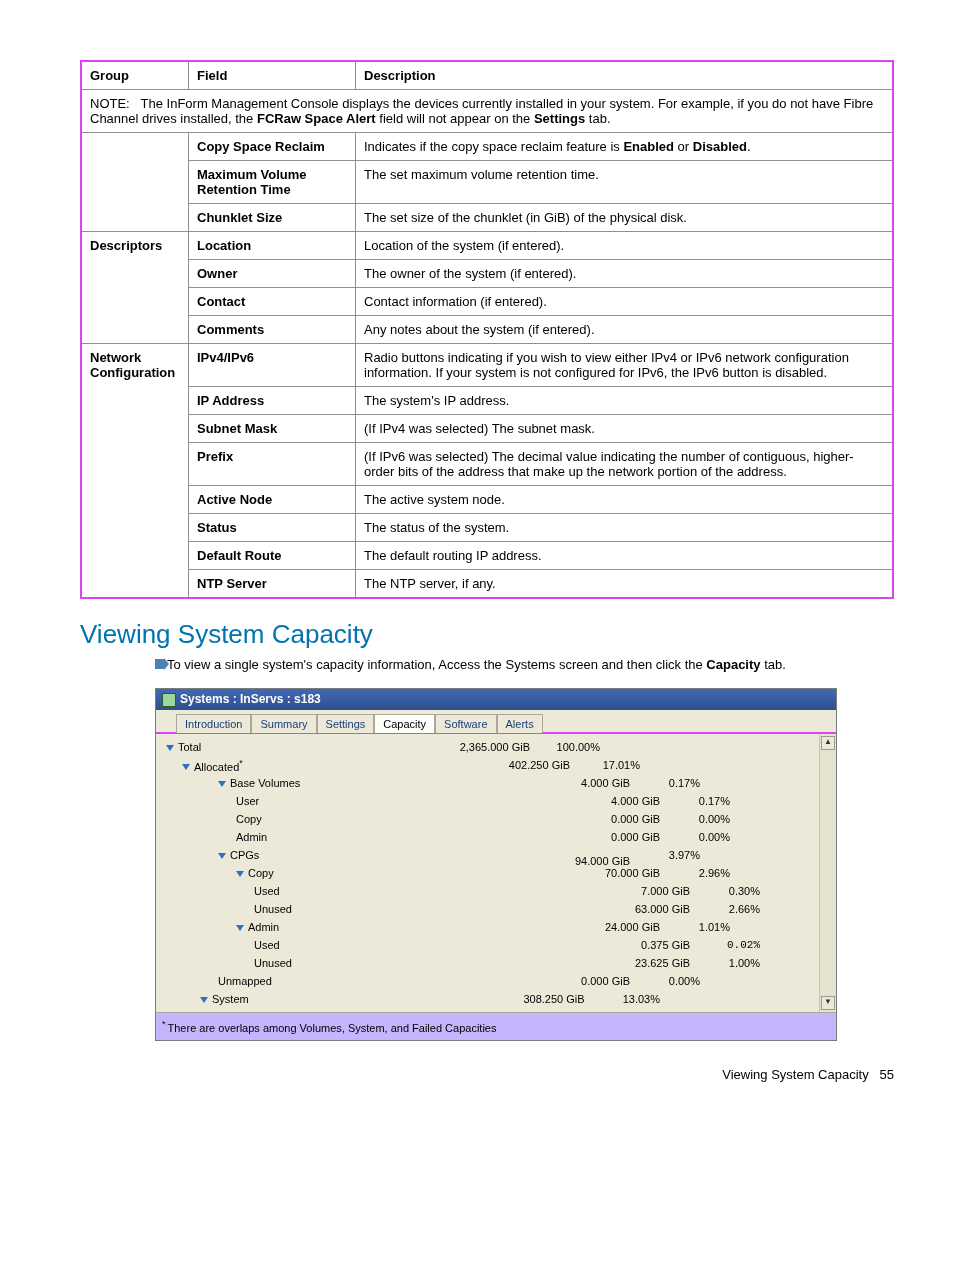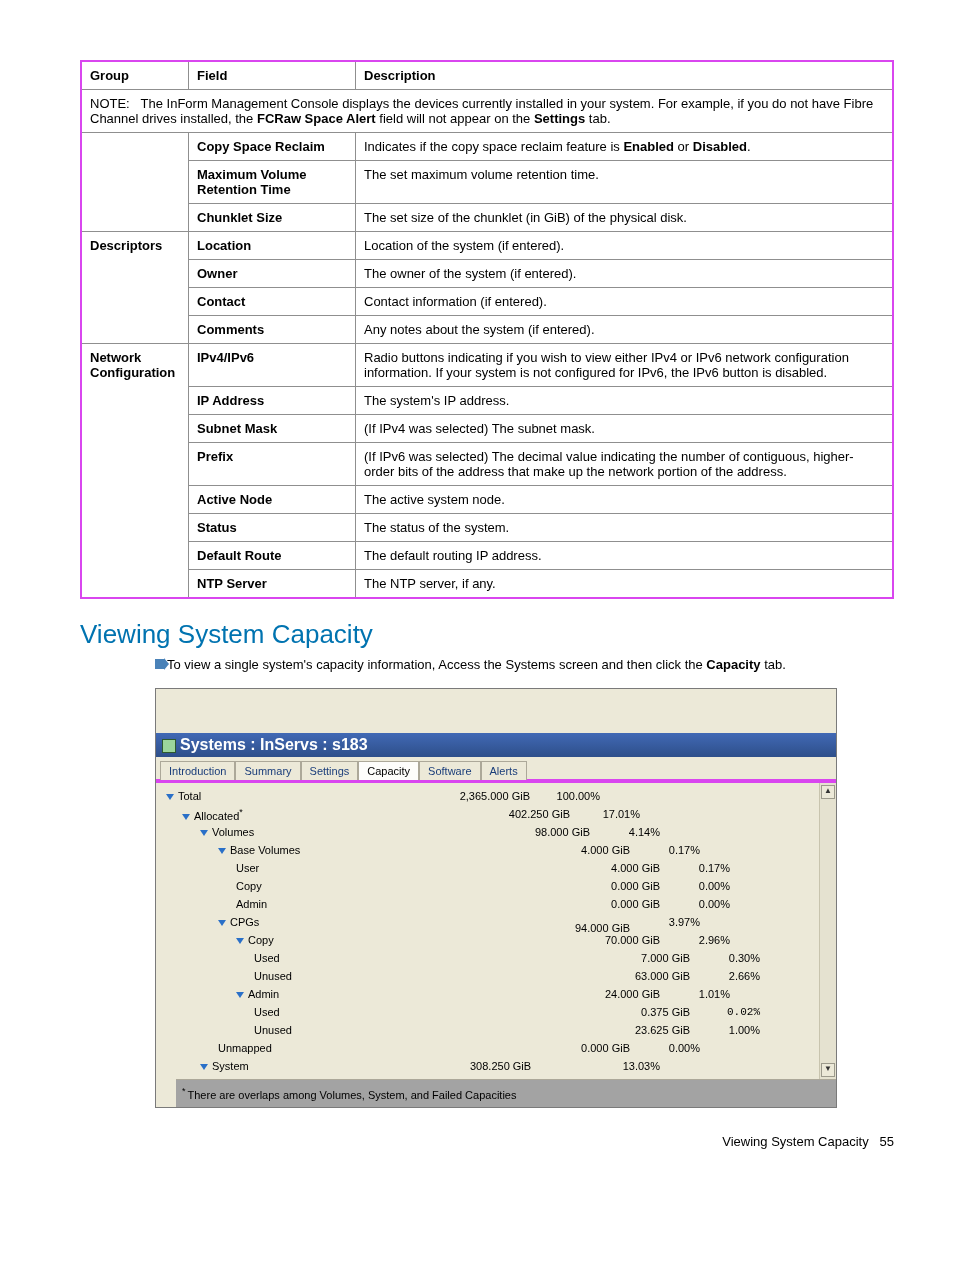--- a/index.html
+++ b/index.html
@@ -69,31 +69,30 @@
     font-family: Tahoma, Arial, sans-serif;
     font-size: 11px;
     background: #ece9d8;
   }
   .app-title {
     background: #3b5998;
     background: linear-gradient(#4169b5,#2e4f8a);
     color: #fff;
     font-weight: bold;
     padding: 3px 6px;
-    font-size: 16px;
-    margin-top: 44px;
+    font-size: 12px;
   }
   .app-title .ticon {
     display:inline-block;width:12px;height:12px;background:#9cd69c;border:1px solid #2e5a2e;margin-right:4px;vertical-align:middle;
   }
   .tabs {
     display:flex;
     background:#ece9d8;
-    padding: 3px 4px 0 4px;
-    border-bottom:4px solid #d946ef;
+    padding: 3px 4px 0 20px;
+    border-bottom:2px solid #d946ef;
   }
   .tab {
     padding:3px 8px;
     border:1px solid #aca899;
     border-bottom:none;
     background:#ece9d8;
     margin-right:0px;
     position:relative;
     top:1px;
     cursor:pointer;
@@ -147,22 +146,21 @@
     border-left:4px solid transparent;
     border-right:4px solid transparent;
     border-top:6px solid #2a70c8;
     margin-right:4px;
     vertical-align:middle;
   }
   .footnote {
     border-top:1px solid #aca899;
     padding:6px 6px;
     font-size:11px;
-    background:#a3a3a3;
-    margin-left:20px;
+    background:#c4b5fd;
   }
   .footnote .ast {vertical-align:super;font-size:9px;margin-right:2px;}
   .allocated-ast {vertical-align:super;font-size:9px;}
   .page-footer {
     text-align:right;
     font-size:13px;
     padding:26px 0 0 0;
   }
 </style>
 </head>
@@ -271,25 +269,20 @@
             <span class="label ind0"><span class="tri"></span><span>Total</span></span>
             <span style="position: absolute; left: 270px; width: 100px; text-align: right;">2,365.000 GiB</span>
             <span style="position: absolute; left: 370px; width: 70px; text-align: right;">100.00%</span>
           </div>
           <div class="row" style="position: relative;">
             <span class="label ind1"><span class="tri"></span><span>Allocated</span><span class="allocated-ast">*</span></span>
             <span style="position: absolute; left: 310px; width: 100px; text-align: right;">402.250 GiB</span>
             <span style="position: absolute; left: 410px; width: 70px; text-align: right;">17.01%</span>
           </div>
           <div class="row" style="position: relative;">
-            <span class="label ind2"><span class="tri"></span><span>Volumes</span></span>
-            <span style="position: absolute; left: 330px; width: 100px; text-align: right;">98.000 GiB</span>
-            <span style="position: absolute; left: 430px; width: 70px; text-align: right;">4.14%</span>
-          </div>
-          <div class="row" style="position: relative;">
             <span class="label ind3"><span class="tri"></span><span>Base Volumes</span></span>
             <span style="position: absolute; left: 370px; width: 100px; text-align: right;">4.000 GiB</span>
             <span style="position: absolute; left: 470px; width: 70px; text-align: right;">0.17%</span>
           </div>
           <div class="row" style="position: relative;">
             <span class="label ind4"><span>User</span></span>
             <span style="position: absolute; left: 400px; width: 100px; text-align: right;">4.000 GiB</span>
             <span style="position: absolute; left: 500px; width: 70px; text-align: right;">0.17%</span>
           </div>
           <div class="row" style="position: relative;">
@@ -337,21 +330,21 @@
             <span style="position: absolute; left: 430px; width: 100px; text-align: right;">23.625 GiB</span>
             <span style="position: absolute; left: 530px; width: 70px; text-align: right;">1.00%</span>
           </div>
           <div class="row" style="position: relative;">
             <span class="label ind3"><span>Unmapped</span></span>
             <span style="position: absolute; left: 370px; width: 100px; text-align: right;">0.000 GiB</span>
             <span style="position: absolute; left: 470px; width: 70px; text-align: right;">0.00%</span>
           </div>
           <div class="row" style="position: relative;">
             <span class="label ind2"><span class="tri"></span><span>System</span></span>
-            <span style="position: absolute; left: 310px; width: 100px; text-align: left;">308.250 GiB</span>
+            <span style="position: absolute; left: 344px; width: 100px; text-align: center;">308.250 GiB</span>
             <span style="position: absolute; left: 430px; width: 70px; text-align: right;">13.03%</span>
           </div>
         </div>
       <div class="scroll">
         <div class="sb">▲</div>
         <div class="sb">▼</div>
       </div>
     </div>
     <div class="footnote">
       <span class="ast">*</span><span>There are overlaps among Volumes, System, and Failed Capacities</span>

